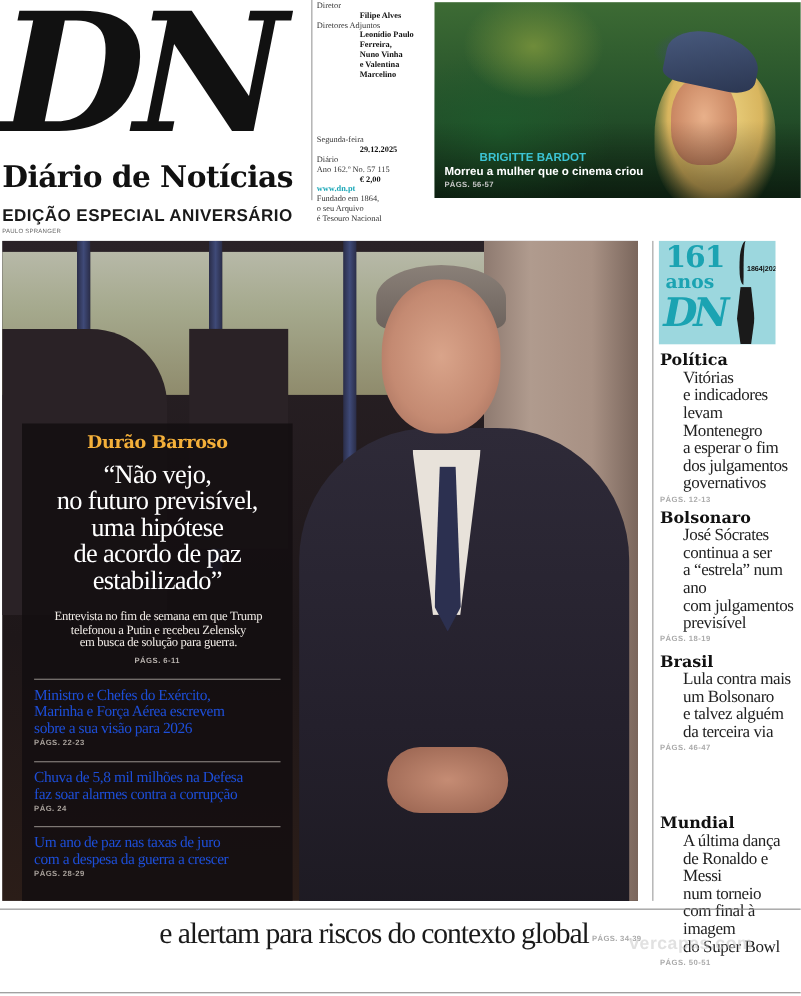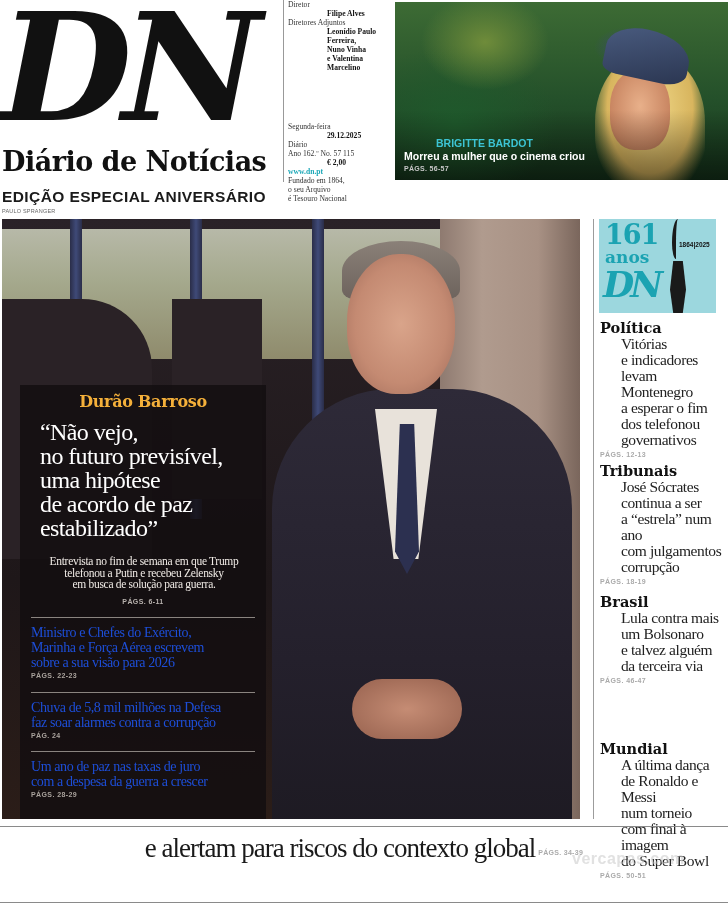--- a/index.html
+++ b/index.html
@@ -106,22 +106,22 @@
   
   .overlay {
     position: absolute; left: 20px; top: 385px; width: 246px; height: 434px;
     background: rgba(18,14,16,0.82);
   }
   .lead-name {
     position: absolute; left: 20px; top: 392px; width: 246px; text-align: center;
     font-family: "DejaVu Serif", serif; font-weight: bold; font-size: 16px; color: #f4b03a; letter-spacing: -0.3px;
   }
   .lead-quote {
-    position: absolute; left: 20px; top: 420px; width: 246px; text-align: left;
-    font-family: "Liberation Serif", serif; font-size: 24px; line-height: 24px; color: #fff; letter-spacing: -0.6px; padding-left: 20px;
+    position: absolute; left: 20px; top: 420px; width: 246px; text-align: center;
+    font-family: "Liberation Serif", serif; font-size: 24px; line-height: 24px; color: #fff; letter-spacing: -0.6px;
   }
   .lead-sub {
     position: absolute; left: 24px; top: 556px; width: 240px; text-align: center;
     font-family: "Liberation Serif", serif; font-size: 11.5px; line-height: 11.5px; color: #f0ebe6; letter-spacing: -0.3px;
   }
   .lead-pages {
     position: absolute; left: 20px; top: 598px; width: 246px; text-align: center;
     font-family: "Liberation Sans", sans-serif; font-weight: bold; font-size: 7px; color: #b8b2ae; letter-spacing: 0.4px;
   }
   .story {
@@ -129,21 +129,21 @@
   }
   .story .t { font-family: "Liberation Serif", serif; font-size: 14px; line-height: 15px; color: #1d4ed8; letter-spacing: -0.4px; }
   .story .p { font-family: "Liberation Sans", sans-serif; font-weight: bold; font-size: 7px; color: #a9a29c; letter-spacing: 0.4px; margin-top: 2px; }
 
   
   .right-col {
     position: absolute; left: 593px; top: 219px; width: 135px; height: 600px;
     border-left: 1px solid #9c9c9c; padding-left: 7px;
   }
   .anniv {
-    position: absolute; left: 599px; top: 219px; width: 117px; height: 94px; background: #9cd7de; overflow: hidden; text-decoration: underline;
+    position: absolute; left: 599px; top: 219px; width: 106px; height: 94px; background: #9cd7de; overflow: hidden; text-decoration: underline;
   }
   .anniv .num { position: absolute; left: 6px; top: 0px; font-family: "DejaVu Serif", serif; font-weight: bold; font-size: 27px; color: #1ba3b2; letter-spacing: -1px; }
   .anniv .anos { position: absolute; left: 6px; top: 28px; font-family: "DejaVu Serif", serif; font-weight: bold; font-size: 17px; color: #1ba3b2; }
   .anniv .dn { position: absolute; left: 4px; top: 44px; font-family: "DejaVu Serif", serif; font-weight: bold; font-style: italic; font-size: 36px; color: #1ba3b2; letter-spacing: -4px; }
   .anniv .years { position: absolute; left: 80px; top: 22px; font-family: "Liberation Sans", sans-serif; font-weight: bold; font-size: 6.5px; color: #111; }
   .anniv .pen { position: absolute; left: 71px; top: 42px; width: 16px; height: 52px; background: #1a1a1a;
     clip-path: polygon(20% 0, 80% 0, 100% 55%, 80% 100%, 20% 100%, 0 55%); }
   .anniv .ink { position: absolute; left: 73px; top: 0; width: 10px; height: 40px; border-left: 4px solid #1a1a1a; border-radius: 60% 0 0 40%; }
 
   .rc-item { position: absolute; left: 600px; width: 128px; }
@@ -259,31 +259,31 @@
   <div class="pen"></div>
   <div class="years">1864|2025</div>
 </div>
 
 <div class="rc-item" style="top:319px;">
   <div class="h">Política</div>
   <div class="t">Vitórias</div>
   <div class="t">e indicadores</div>
   <div class="t">levam Montenegro</div>
   <div class="t">a esperar o fim</div>
-  <div class="t">dos telefonou</div>
+  <div class="t">dos julgamentos</div>
   <div class="t">governativos</div>
   <div class="p">PÁGS. 12-13</div>
 </div>
 <div class="rc-item" style="top:462px;">
-  <div class="h">Tribunais</div>
+  <div class="h">Bolsonaro</div>
   <div class="t">José Sócrates</div>
   <div class="t">continua a ser</div>
   <div class="t">a “estrela” num ano</div>
   <div class="t">com julgamentos</div>
-  <div class="t">corrupção</div>
+  <div class="t">previsível</div>
   <div class="p">PÁGS. 18-19</div>
 </div>
 <div class="rc-item" style="top:593px;">
   <div class="h">Brasil</div>
   <div class="t">Lula contra mais</div>
   <div class="t">um Bolsonaro</div>
   <div class="t">e talvez alguém</div>
   <div class="t">da terceira via</div>
   <div class="p">PÁGS. 46-47</div>
 </div>

